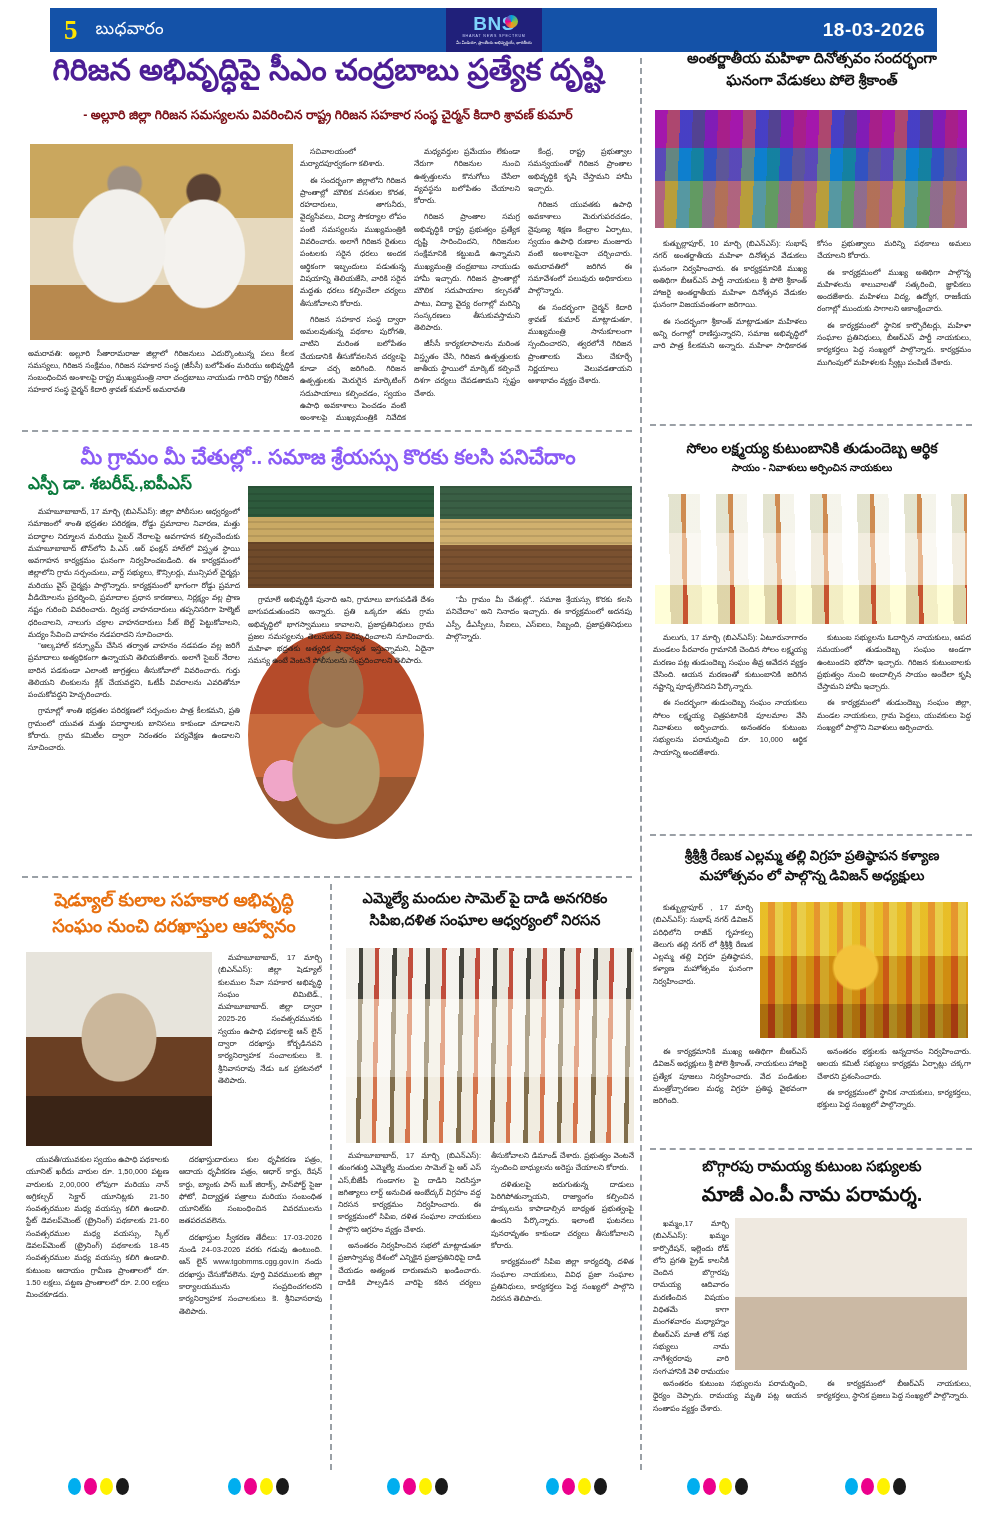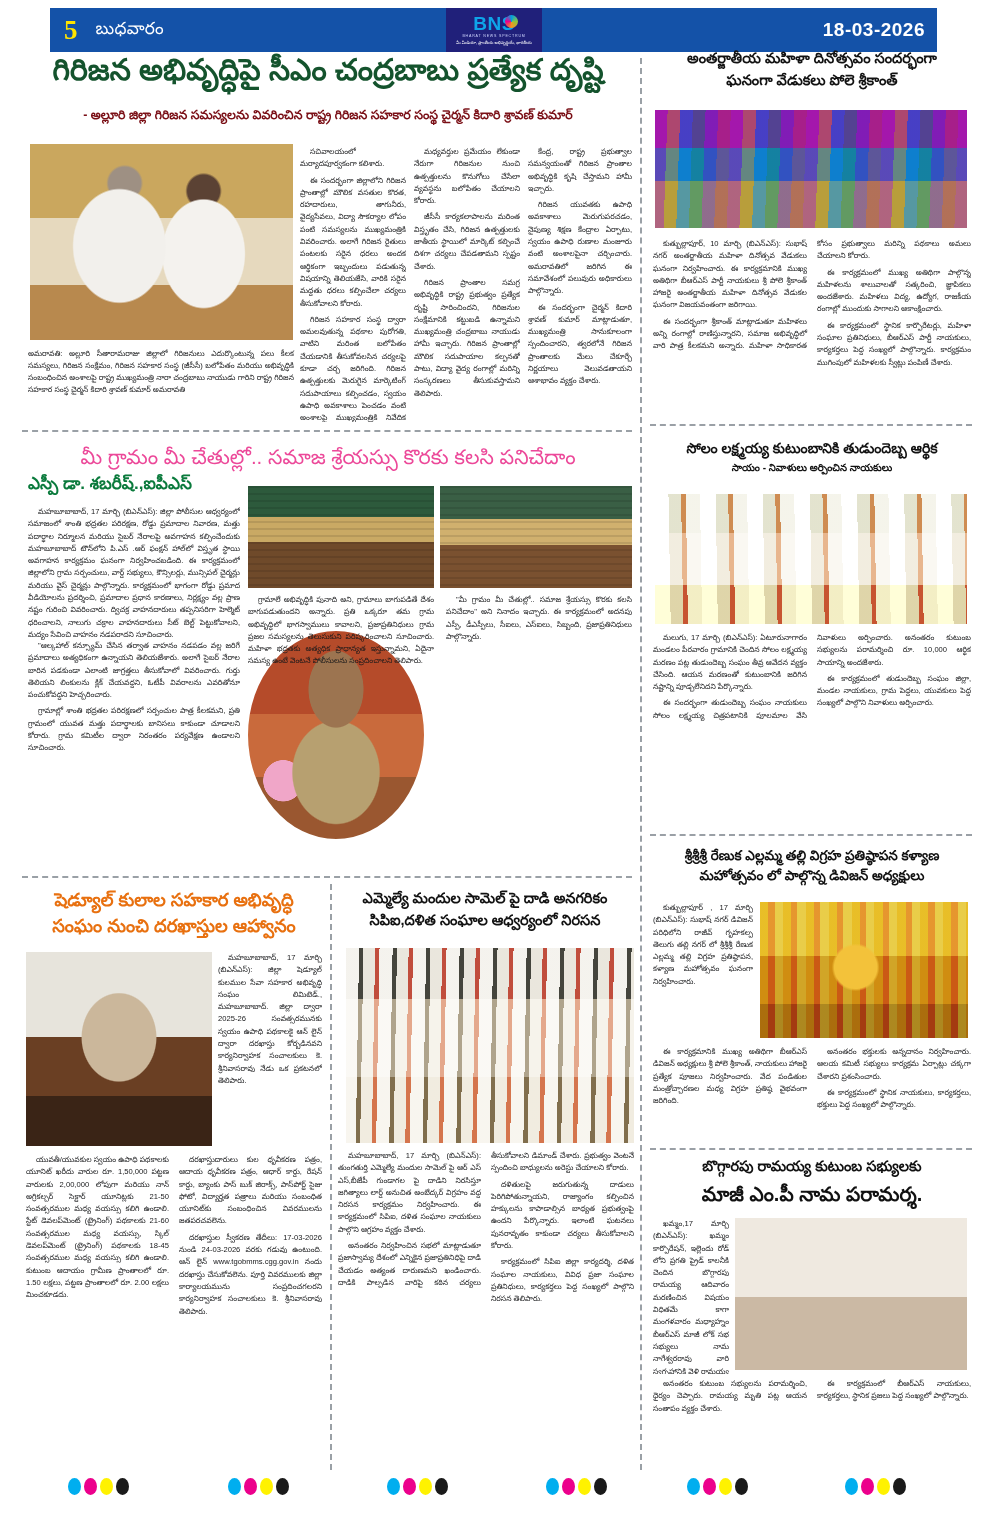--- a/index.html
+++ b/index.html
@@ -22,21 +22,21 @@
   }
   .mh-day {
     color: #ffffff; font-size: 17px; margin-left: 18px; letter-spacing: .3px;
   }
   .mh-logo {
     position: absolute; left: 396px; top: 0px; width: 96px; height: 44px;
     background: #20207a; display: flex; flex-direction: column;
     align-items: center; justify-content: center; overflow: hidden;
   }
   .mh-logo .bns {
-    color: #0ea5e9; font-size: 19px; font-weight: 800; letter-spacing: .5px;
+    color: #7dd3fc; font-size: 19px; font-weight: 800; letter-spacing: .5px;
     font-family: "Liberation Sans", sans-serif; line-height: 1; position: relative;
   }
   .mh-logo .swoosh {
     position: absolute; right: -3px; top: 1px; width: 13px; height: 13px;
     border-radius: 50%;
     background: conic-gradient(#00a0e0,#8fc63d,#f7941e,#ec008c,#00a0e0);
   }
   .mh-logo .sub1 { color: #cfd6ff; font-size: 3.6px; letter-spacing: .8px; margin-top:1px; }
   .mh-logo .sub2 { color: #ffffff; font-size: 4.2px; margin-top: 2px; }
   .mh-date {
@@ -46,22 +46,22 @@
 
   
   .vrule { position: absolute; border-left: 2px dashed #9aa0a6; }
   .hrule { position: absolute; border-top: 2px dashed #9aa0a6; }
 
   
   .hl {
     text-align: center; line-height: 1.22;
     font-family: "Liberation Sans", sans-serif;
   }
-  .hl-red   { color: #14532d; font-weight: 800; }
-  .hl-green { color: #ec4899; font-weight: 400; }
+  .hl-red   { color: #4c1d95; font-weight: 800; }
+  .hl-green { color: #8b5cf6; font-weight: 700; }
   .hl-orange{ color: #e8700f; font-weight: 800; }
   .hl-black { color: #111111; font-weight: 700; }
   .subhl {
     text-align: center; color: #7a0f16; font-weight: 700; font-size: 12.5px;
   }
 
   
   .body-col {
     font-size: 7.6px; line-height: 1.62; color: #17181a;
     text-align: justify; text-justify: inter-word;
@@ -189,22 +189,22 @@
 
     <div class="cap" style="position:absolute;left:28px;top:348px;width:266px;">అమరావతి: అల్లూరి సీతారామరాజు జిల్లాలో గిరిజనులు ఎదుర్కొంటున్న పలు కీలక సమస్యలు, గిరిజన సంక్షేమం, గిరిజన సహకార సంస్థ (జీసీసీ) బలోపేతం మరియు అభివృద్ధికి సంబంధించిన అంశాలపై రాష్ట్ర ముఖ్యమంత్రి నారా చంద్రబాబు నాయుడు గారిని రాష్ట్ర గిరిజన సహకార సంస్థ చైర్మన్ కిదారి శ్రావణ్ కుమార్ అమరావతి</div>
 
     <div class="body-col" style="position:absolute;left:300px;top:146px;width:106px;height:276px;">
       <p>సచివాలయంలో మర్యాదపూర్వకంగా కలిశారు.</p>
       <p>ఈ సందర్భంగా జిల్లాలోని గిరిజన ప్రాంతాల్లో మౌలిక వసతుల కొరత, రహదారులు, తాగునీరు, వైద్యసేవలు, విద్యా సౌకర్యాల లోపం పంటి సమస్యలను ముఖ్యమంత్రికి వివరించారు. అలాగే గిరిజన రైతులు పంటలకు సరైన ధరలు అందక ఆర్థికంగా ఇబ్బందులు పడుతున్న విషయాన్ని తెలియజేసి, వారికి సరైన మద్దతు ధరలు కల్పించేలా చర్యలు తీసుకోవాలని కోరారు.</p>
       <p>గిరిజన సహకార సంస్థ ద్వారా అమలవుతున్న పథకాల పురోగతి, వాటిని మరింత బలోపేతం చేయడానికి తీసుకోవలసిన చర్యలపై కూడా చర్చ జరిగింది. గిరిజన ఉత్పత్తులకు మెరుగైన మార్కెటింగ్ సదుపాయాలు కల్పించడం, స్వయం ఉపాధి అవకాశాలు పెంచడం వంటి అంశాలపై ముఖ్యమంత్రికి నివేదిక అందజేశారు.</p>
     </div>
     <div class="body-col" style="position:absolute;left:414px;top:146px;width:106px;height:276px;">
       <p>మధ్యవర్తుల ప్రమేయం లేకుండా నేరుగా గిరిజనుల నుంచి ఉత్పత్తులను కొనుగోలు చేసేలా వ్యవస్థను బలోపేతం చేయాలని కోరారు.</p>
+      <p>గిరిజన ప్రాంతాల సమగ్ర అభివృద్ధికి రాష్ట్ర ప్రభుత్వం ప్రత్యేక దృష్టి సారించిందని, గిరిజనుల సంక్షేమానికి కట్టుబడి ఉన్నామని ముఖ్యమంత్రి చంద్రబాబు నాయుడు హామీ ఇచ్చారు. గిరిజన ప్రాంతాల్లో మౌలిక సదుపాయాల కల్పనతో పాటు, విద్యా వైద్య రంగాల్లో మరిన్ని సంస్కరణలు తీసుకువస్తామని తెలిపారు.</p>
       <p>జీసీసీ కార్యకలాపాలను మరింత విస్తృతం చేసి, గిరిజన ఉత్పత్తులకు జాతీయ స్థాయిలో మార్కెట్ కల్పించే దిశగా చర్యలు చేపడతామని స్పష్టం చేశారు.</p>
-      <p>గిరిజన ప్రాంతాల సమగ్ర అభివృద్ధికి రాష్ట్ర ప్రభుత్వం ప్రత్యేక దృష్టి సారించిందని, గిరిజనుల సంక్షేమానికి కట్టుబడి ఉన్నామని ముఖ్యమంత్రి చంద్రబాబు నాయుడు హామీ ఇచ్చారు. గిరిజన ప్రాంతాల్లో మౌలిక సదుపాయాల కల్పనతో పాటు, విద్యా వైద్య రంగాల్లో మరిన్ని సంస్కరణలు తీసుకువస్తామని తెలిపారు.</p>
     </div>
     <div class="body-col" style="position:absolute;left:528px;top:146px;width:104px;height:276px;">
       <p>కేంద్ర, రాష్ట్ర ప్రభుత్వాల సమన్వయంతో గిరిజన ప్రాంతాల అభివృద్ధికి కృషి చేస్తామని హామీ ఇచ్చారు.</p>
       <p>గిరిజన యువతకు ఉపాధి అవకాశాలు మెరుగుపరచడం, నైపుణ్య శిక్షణ కేంద్రాల ఏర్పాటు, స్వయం ఉపాధి రుణాల మంజూరు వంటి అంశాలపైనా చర్చించారు. అమరావతిలో జరిగిన ఈ సమావేశంలో పలువురు అధికారులు పాల్గొన్నారు.</p>
       <p>ఈ సందర్భంగా చైర్మన్ కిదారి శ్రావణ్ కుమార్ మాట్లాడుతూ, ముఖ్యమంత్రి సానుకూలంగా స్పందించారని, త్వరలోనే గిరిజన ప్రాంతాలకు మేలు చేకూర్చే నిర్ణయాలు వెలువడతాయని ఆశాభావం వ్యక్తం చేశారు.</p>
     </div>
   </div>
 
   <div>
     <div class="hl hl-green" style="position:absolute;left:24px;top:444px;width:608px;font-size:20.5px;">మీ గ్రామం మీ చేతుల్లో.. సమాజ శ్రేయస్సు కొరకు కలసి పనిచేదాం</div>
@@ -288,20 +288,21 @@
     <div class="hl hl-black" style="position:absolute;left:652px;top:440px;width:320px;font-size:14px;">సోలం లక్ష్మయ్య కుటుంబానికి తుడుందెబ్బ ఆర్థిక</div>
     <div class="hl hl-black" style="position:absolute;left:652px;top:462px;width:320px;font-size:10px;">సాయం - నివాళులు అర్పించిన నాయకులు</div>
 
     <div class="photo ph-relief" style="left:655px;top:494px;width:312px;height:130px;">
         <div class="ph-inner"></div>
       </div>
 
     <div class="body-col" style="position:absolute;left:653px;top:632px;width:318px;height:196px;column-count:2;column-gap:10px;">
       <p>మలుగు, 17 మార్చి (బిఎన్ఎస్): ఏటూరునాగారం మండలం పీరవారం గ్రామానికి చెందిన సోలం లక్ష్మయ్య మరణం పట్ల తుడుందెబ్బ సంఘం తీవ్ర ఆవేదన వ్యక్తం చేసింది. ఆయన మరణంతో కుటుంబానికి జరిగిన నష్టాన్ని పూడ్చలేనిదని పేర్కొన్నారు.</p>
       <p>ఈ సందర్భంగా తుడుందెబ్బ సంఘం నాయకులు సోలం లక్ష్మయ్య చిత్రపటానికి పూలమాల వేసి నివాళులు అర్పించారు. అనంతరం కుటుంబ సభ్యులను పరామర్శించి రూ. 10,000 ఆర్థిక సాయాన్ని అందజేశారు.</p>
+      <p>కుటుంబ సభ్యులను ఓదార్చిన నాయకులు, ఆపద సమయంలో తుడుందెబ్బ సంఘం అండగా ఉంటుందని భరోసా ఇచ్చారు. గిరిజన కుటుంబాలకు ప్రభుత్వం నుంచి అందాల్సిన సాయం అందేలా కృషి చేస్తామని హామీ ఇచ్చారు.</p>
       <p>ఈ కార్యక్రమంలో తుడుందెబ్బ సంఘం జిల్లా, మండల నాయకులు, గ్రామ పెద్దలు, యువకులు పెద్ద సంఖ్యలో పాల్గొని నివాళులు అర్పించారు.</p>
     </div>
   </div>
 
   <div>
     <div class="hl hl-black" style="position:absolute;left:652px;top:848px;width:320px;font-size:13.5px;">శ్రీశ్రీశ్రీ రేణుక ఎల్లమ్మ తల్లి విగ్రహ ప్రతిష్ఠాపన కళ్యాణ</div>
     <div class="hl hl-black" style="position:absolute;left:652px;top:868px;width:320px;font-size:13.5px;">మహోత్సవం లో పాల్గొన్న డివిజన్ అధ్యక్షులు</div>
 
     <div class="photo ph-temple" style="left:760px;top:902px;width:208px;height:136px;">
         <div class="ph-inner"></div>

